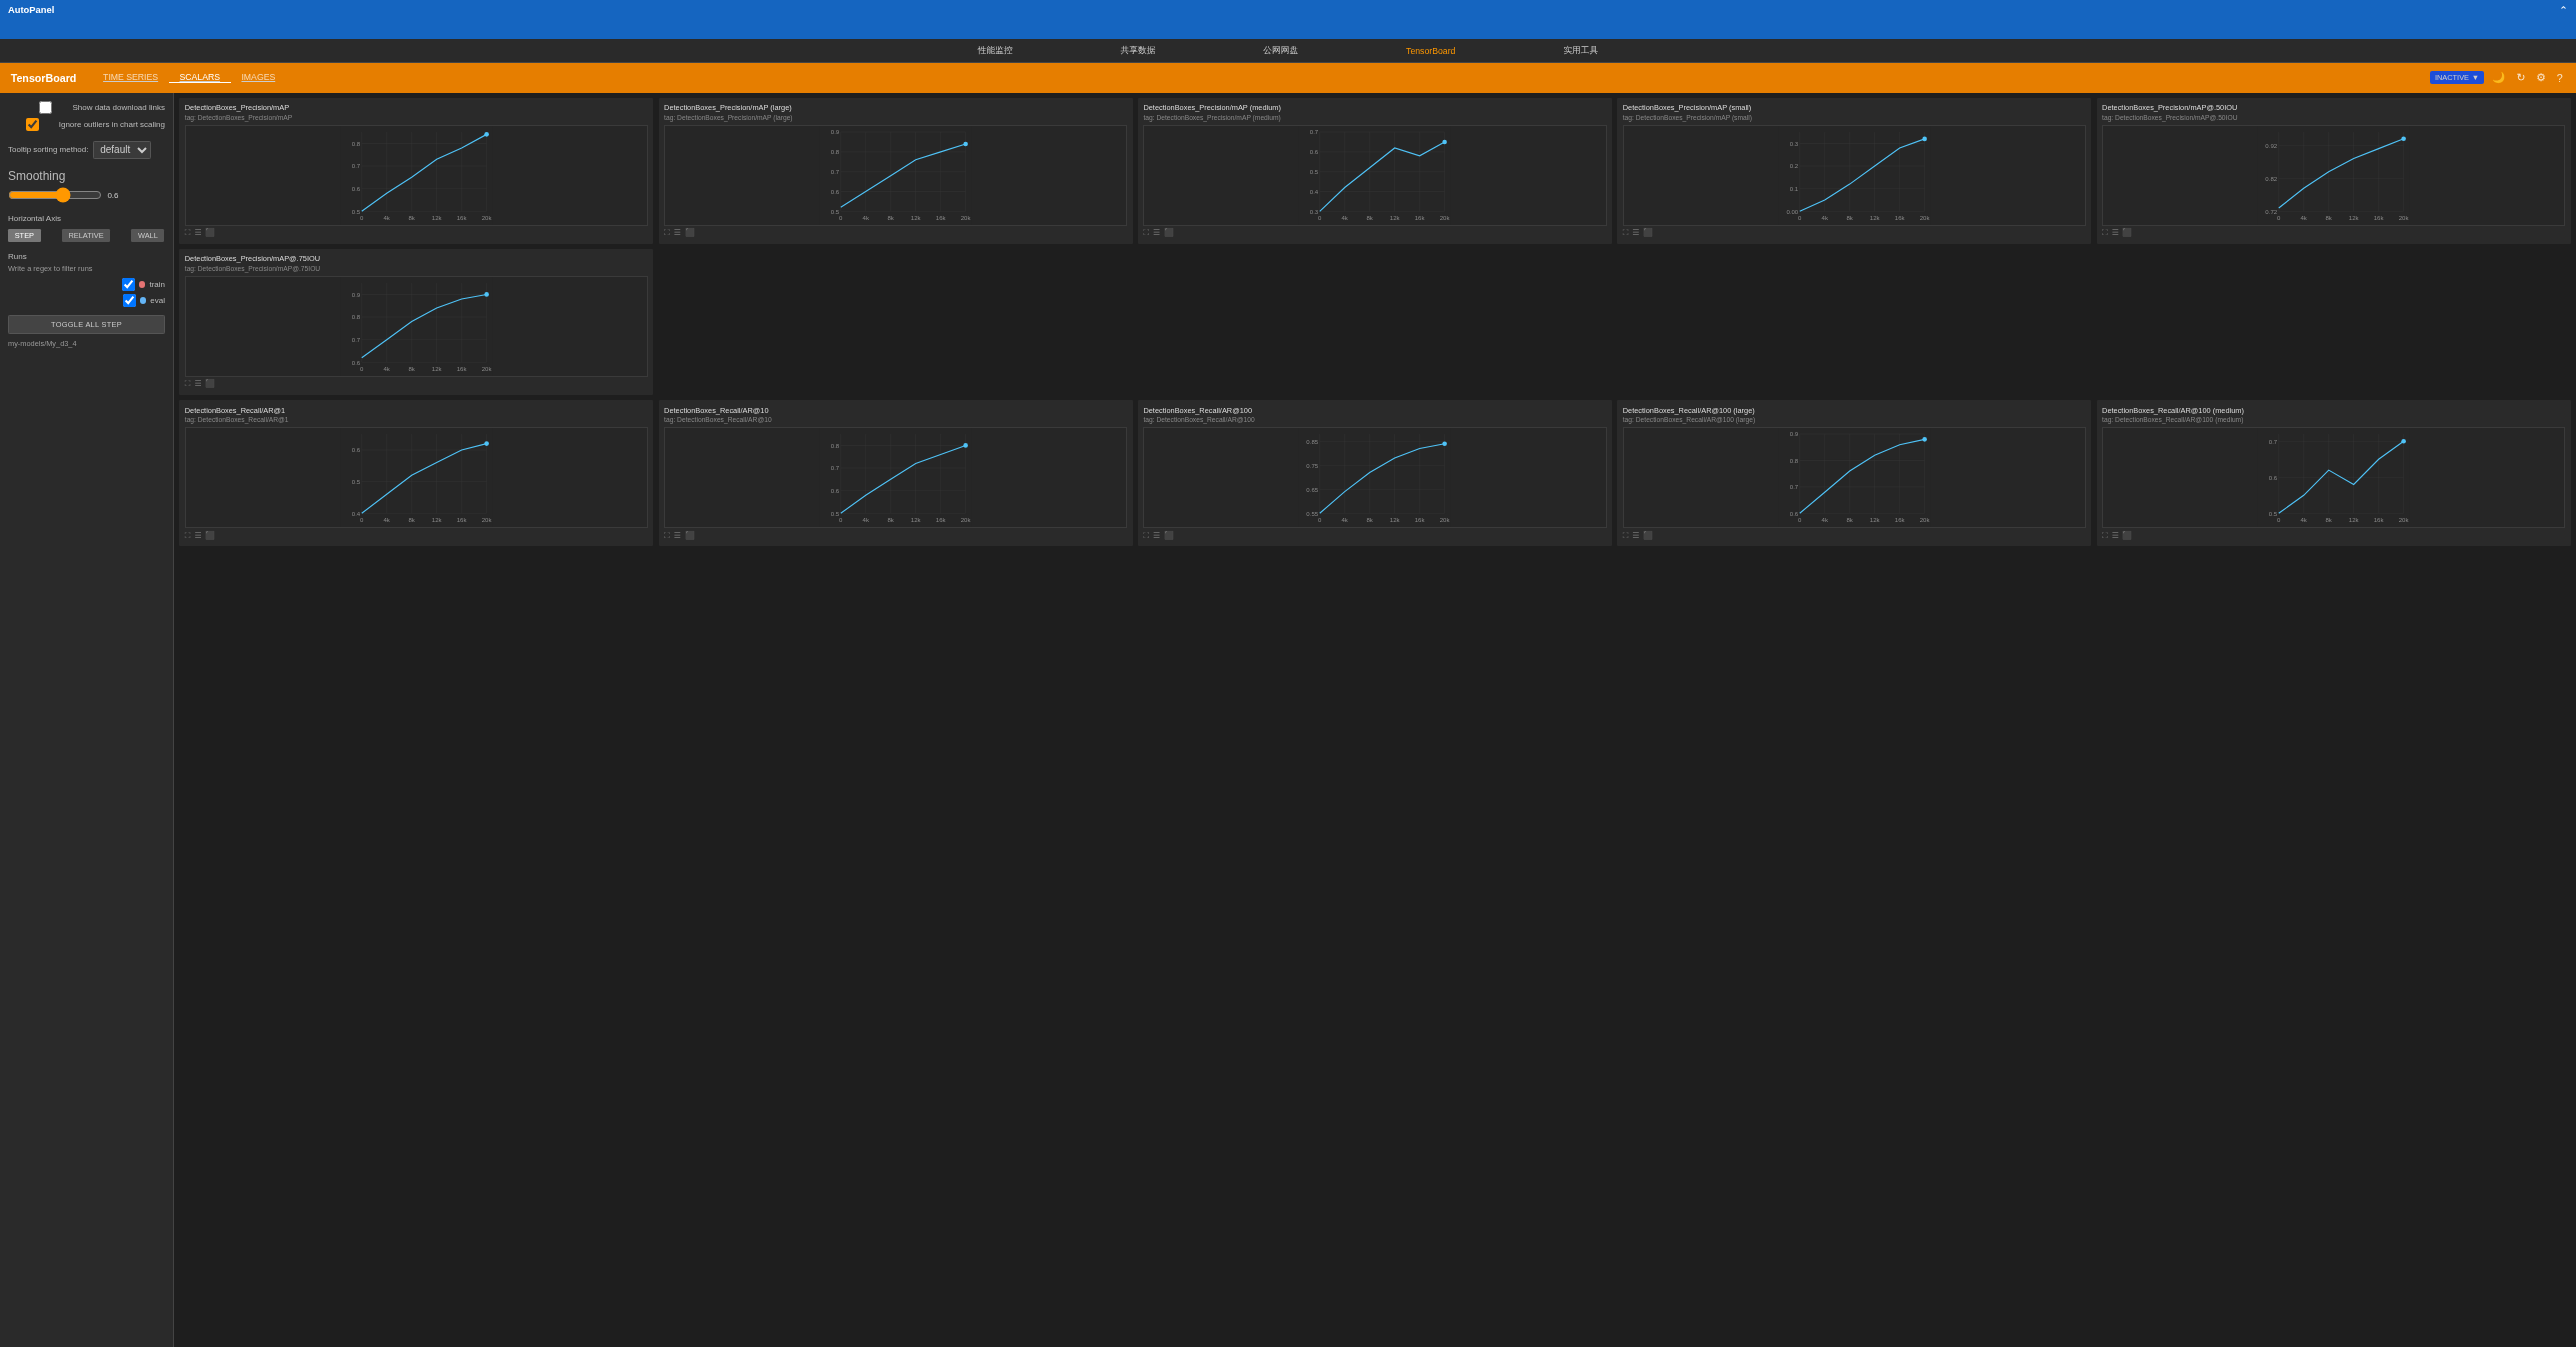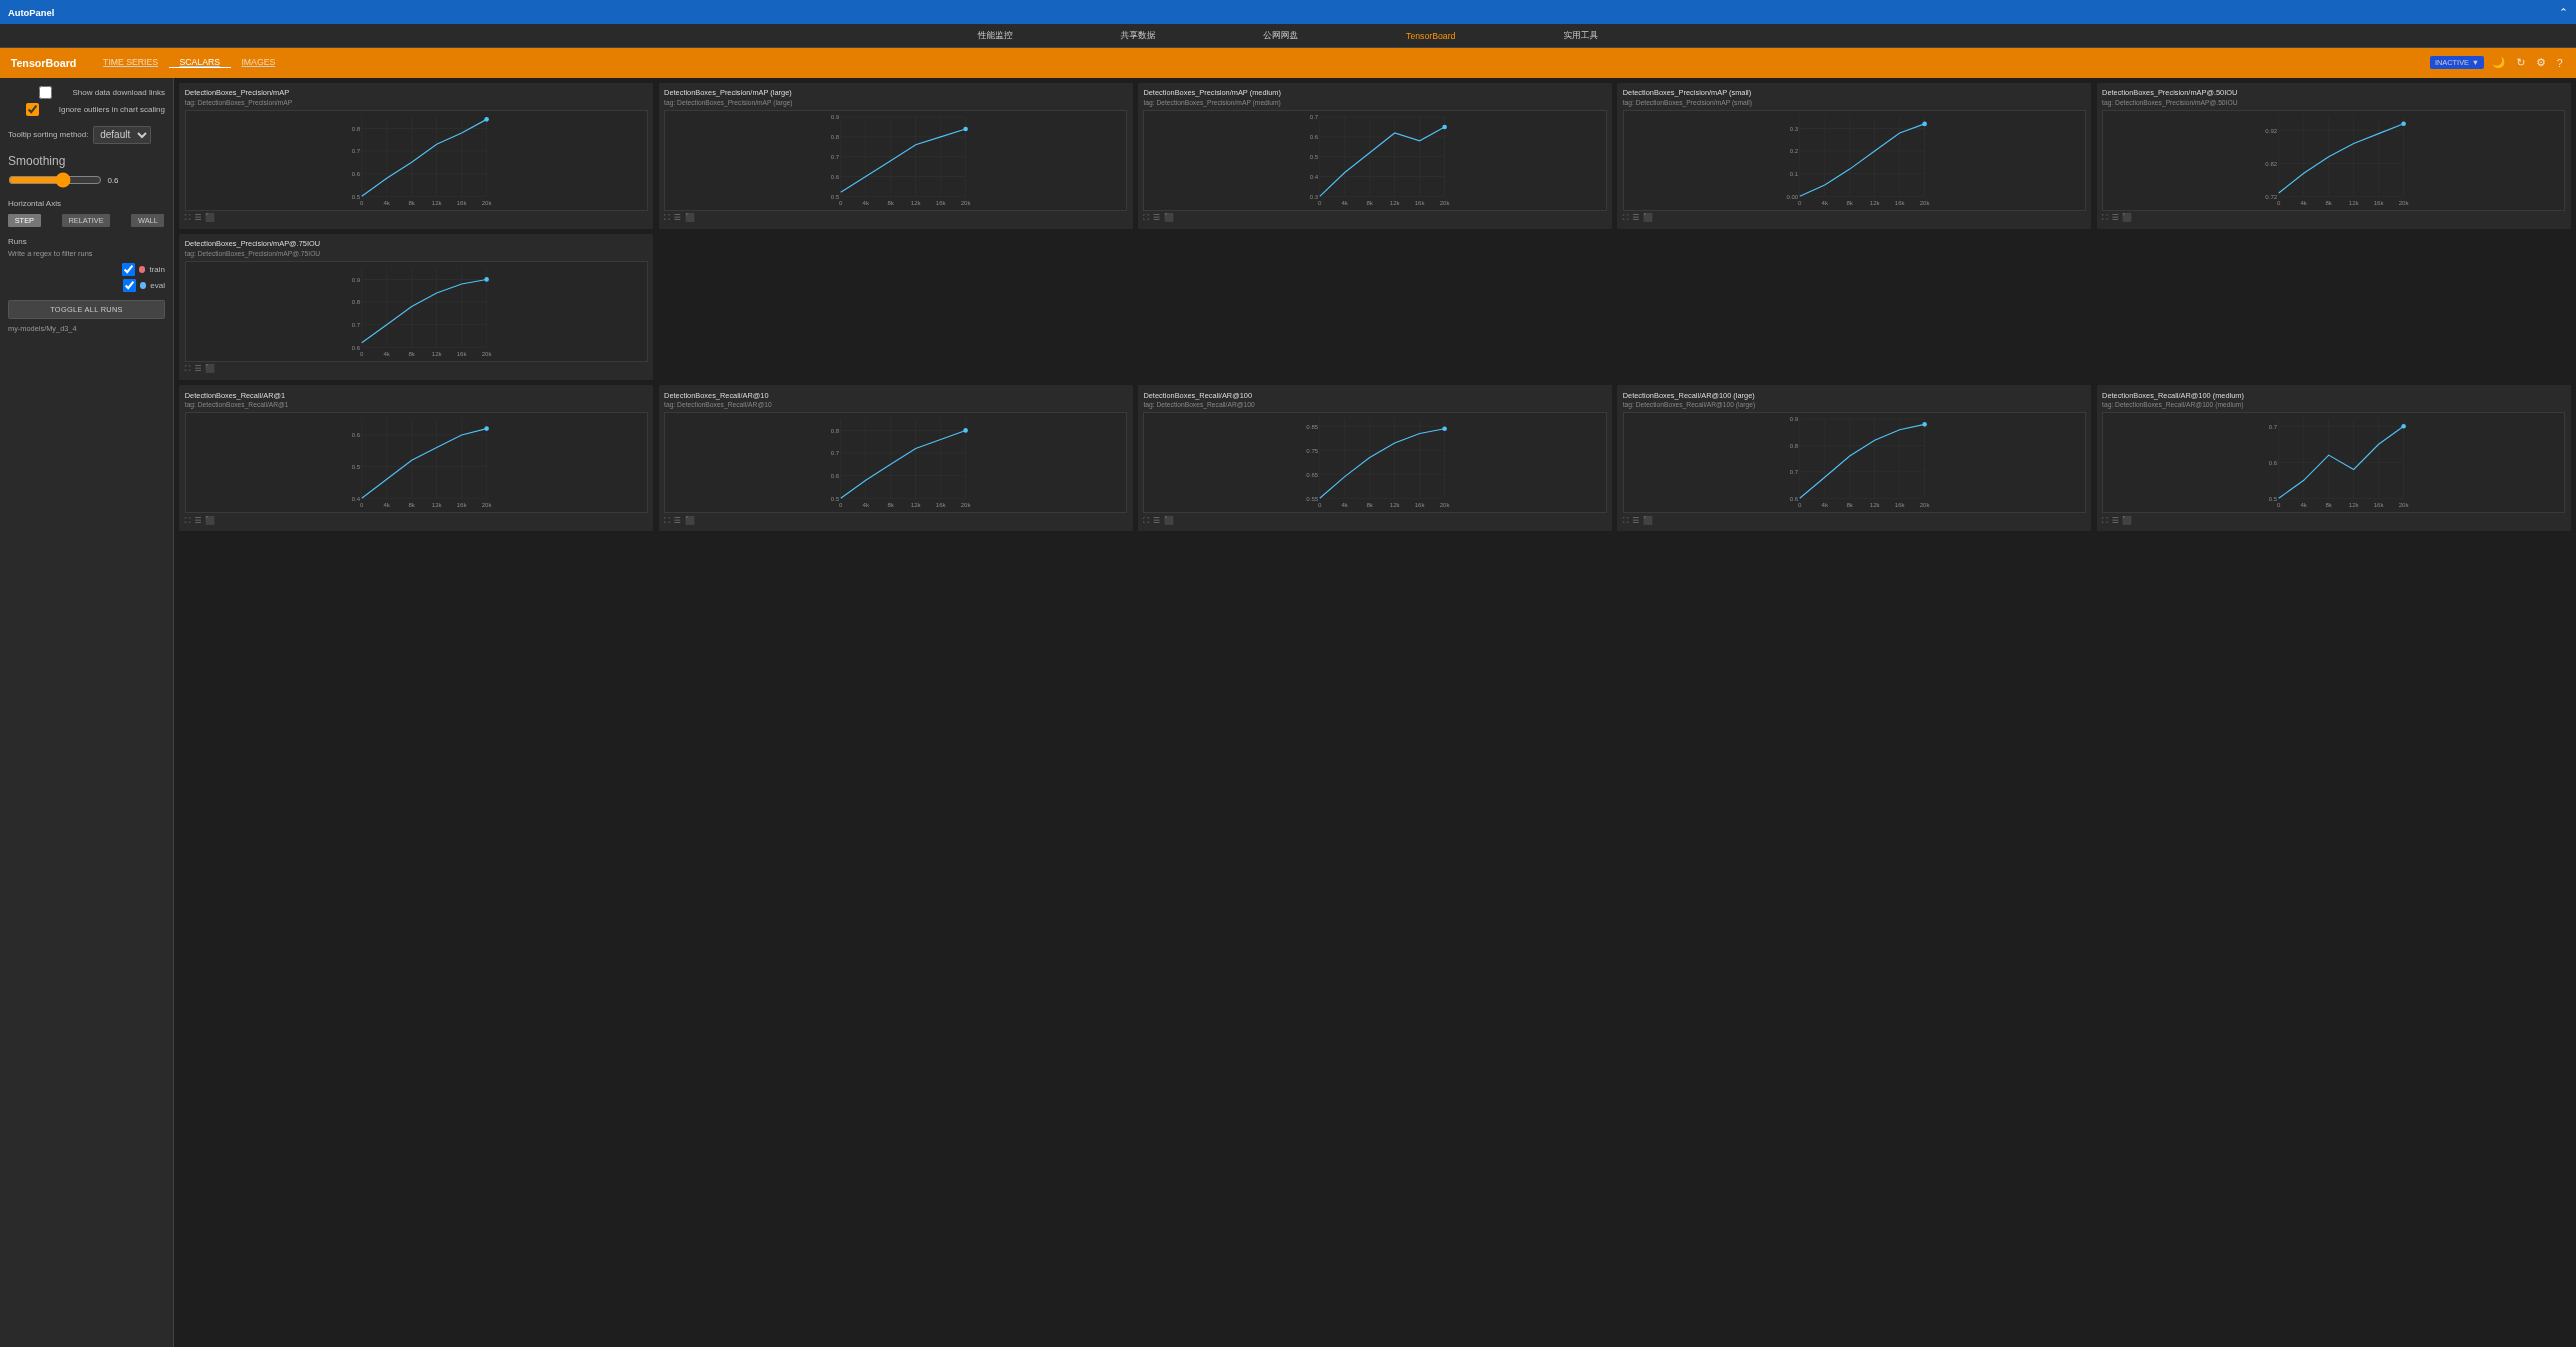--- a/index.html
+++ b/index.html
@@ -1,19 +1,19 @@
 <!DOCTYPE html>
 <html style="font-size:10.7px"><head>
   <meta charset="utf-8">
   <style>
     * { box-sizing: border-box; margin: 0; padding: 0; }
     body { font-family: 'Segoe UI', Arial, sans-serif; background: #1e1e1e; color: #ccc; font-size: 8px; overflow: hidden; height: 100vh; }
 
     
-    #top-bar { background: #1565c0; color: white; height: 20px; display: flex; align-items: center; padding: 12px 8px; font-size: 8.7px; font-weight: 500; justify-content: space-between; }
+    #top-bar { background: #1565c0; color: white; height: 39px; display: flex; align-items: flex-start; padding: 4px 8px; font-size: 8.7px; font-weight: 500; justify-content: space-between; }
     #top-bar .app-title { font-size: 9.4px; font-weight: bold; }
     #top-bar .top-bar-right { font-size: 10.7px; }
 
     
     #nav-bar { background: #2a2a2a; display: flex; justify-content: center; height: 24px; align-items: center; border-bottom: 0.7px solid #444; }
     .nav-item { color: #ccc; padding: 0 54px; font-size: 8.7px; cursor: pointer; height: 100%; display: flex; align-items: center; }
     .nav-item.active { color: #ff9800; }
 
     
     #tb-header { background: #e67e00; height: 29.5px; display: flex; align-items: center; padding: 0 10.7px; justify-content: space-between; }
@@ -150,21 +150,21 @@
     <div class="run-row">
       <input type="checkbox" checked="" style="">
       <span class="run-dot" style="background:#e57373;"></span>
       <span>train</span>
     </div>
     <div class="run-row">
       <input type="checkbox" checked="" style="">
       <span class="run-dot" style="background:#64b5f6;"></span>
       <span>eval</span>
     </div>
-    <button class="toggle-all-btn">TOGGLE ALL RUNS</button>
+    <button class="toggle-all-btn">TOGGLE ALL STEP</button>
     <div class="model-path">my-models/My_d3_4</div>
   </div>
 
   <div id="content">
 
     <div class="charts-grid" id="charts-row1">
         <div class="chart-card">
     <div class="chart-title">DetectionBoxes_Precision/mAP</div>
     <div class="chart-tag">tag: DetectionBoxes_Precision/mAP</div>
     <div class="chart-area"><svg viewBox="0 0 200 130" class="chart-svg" xmlns="http://www.w3.org/2000/svg" style="font-size:12px">

